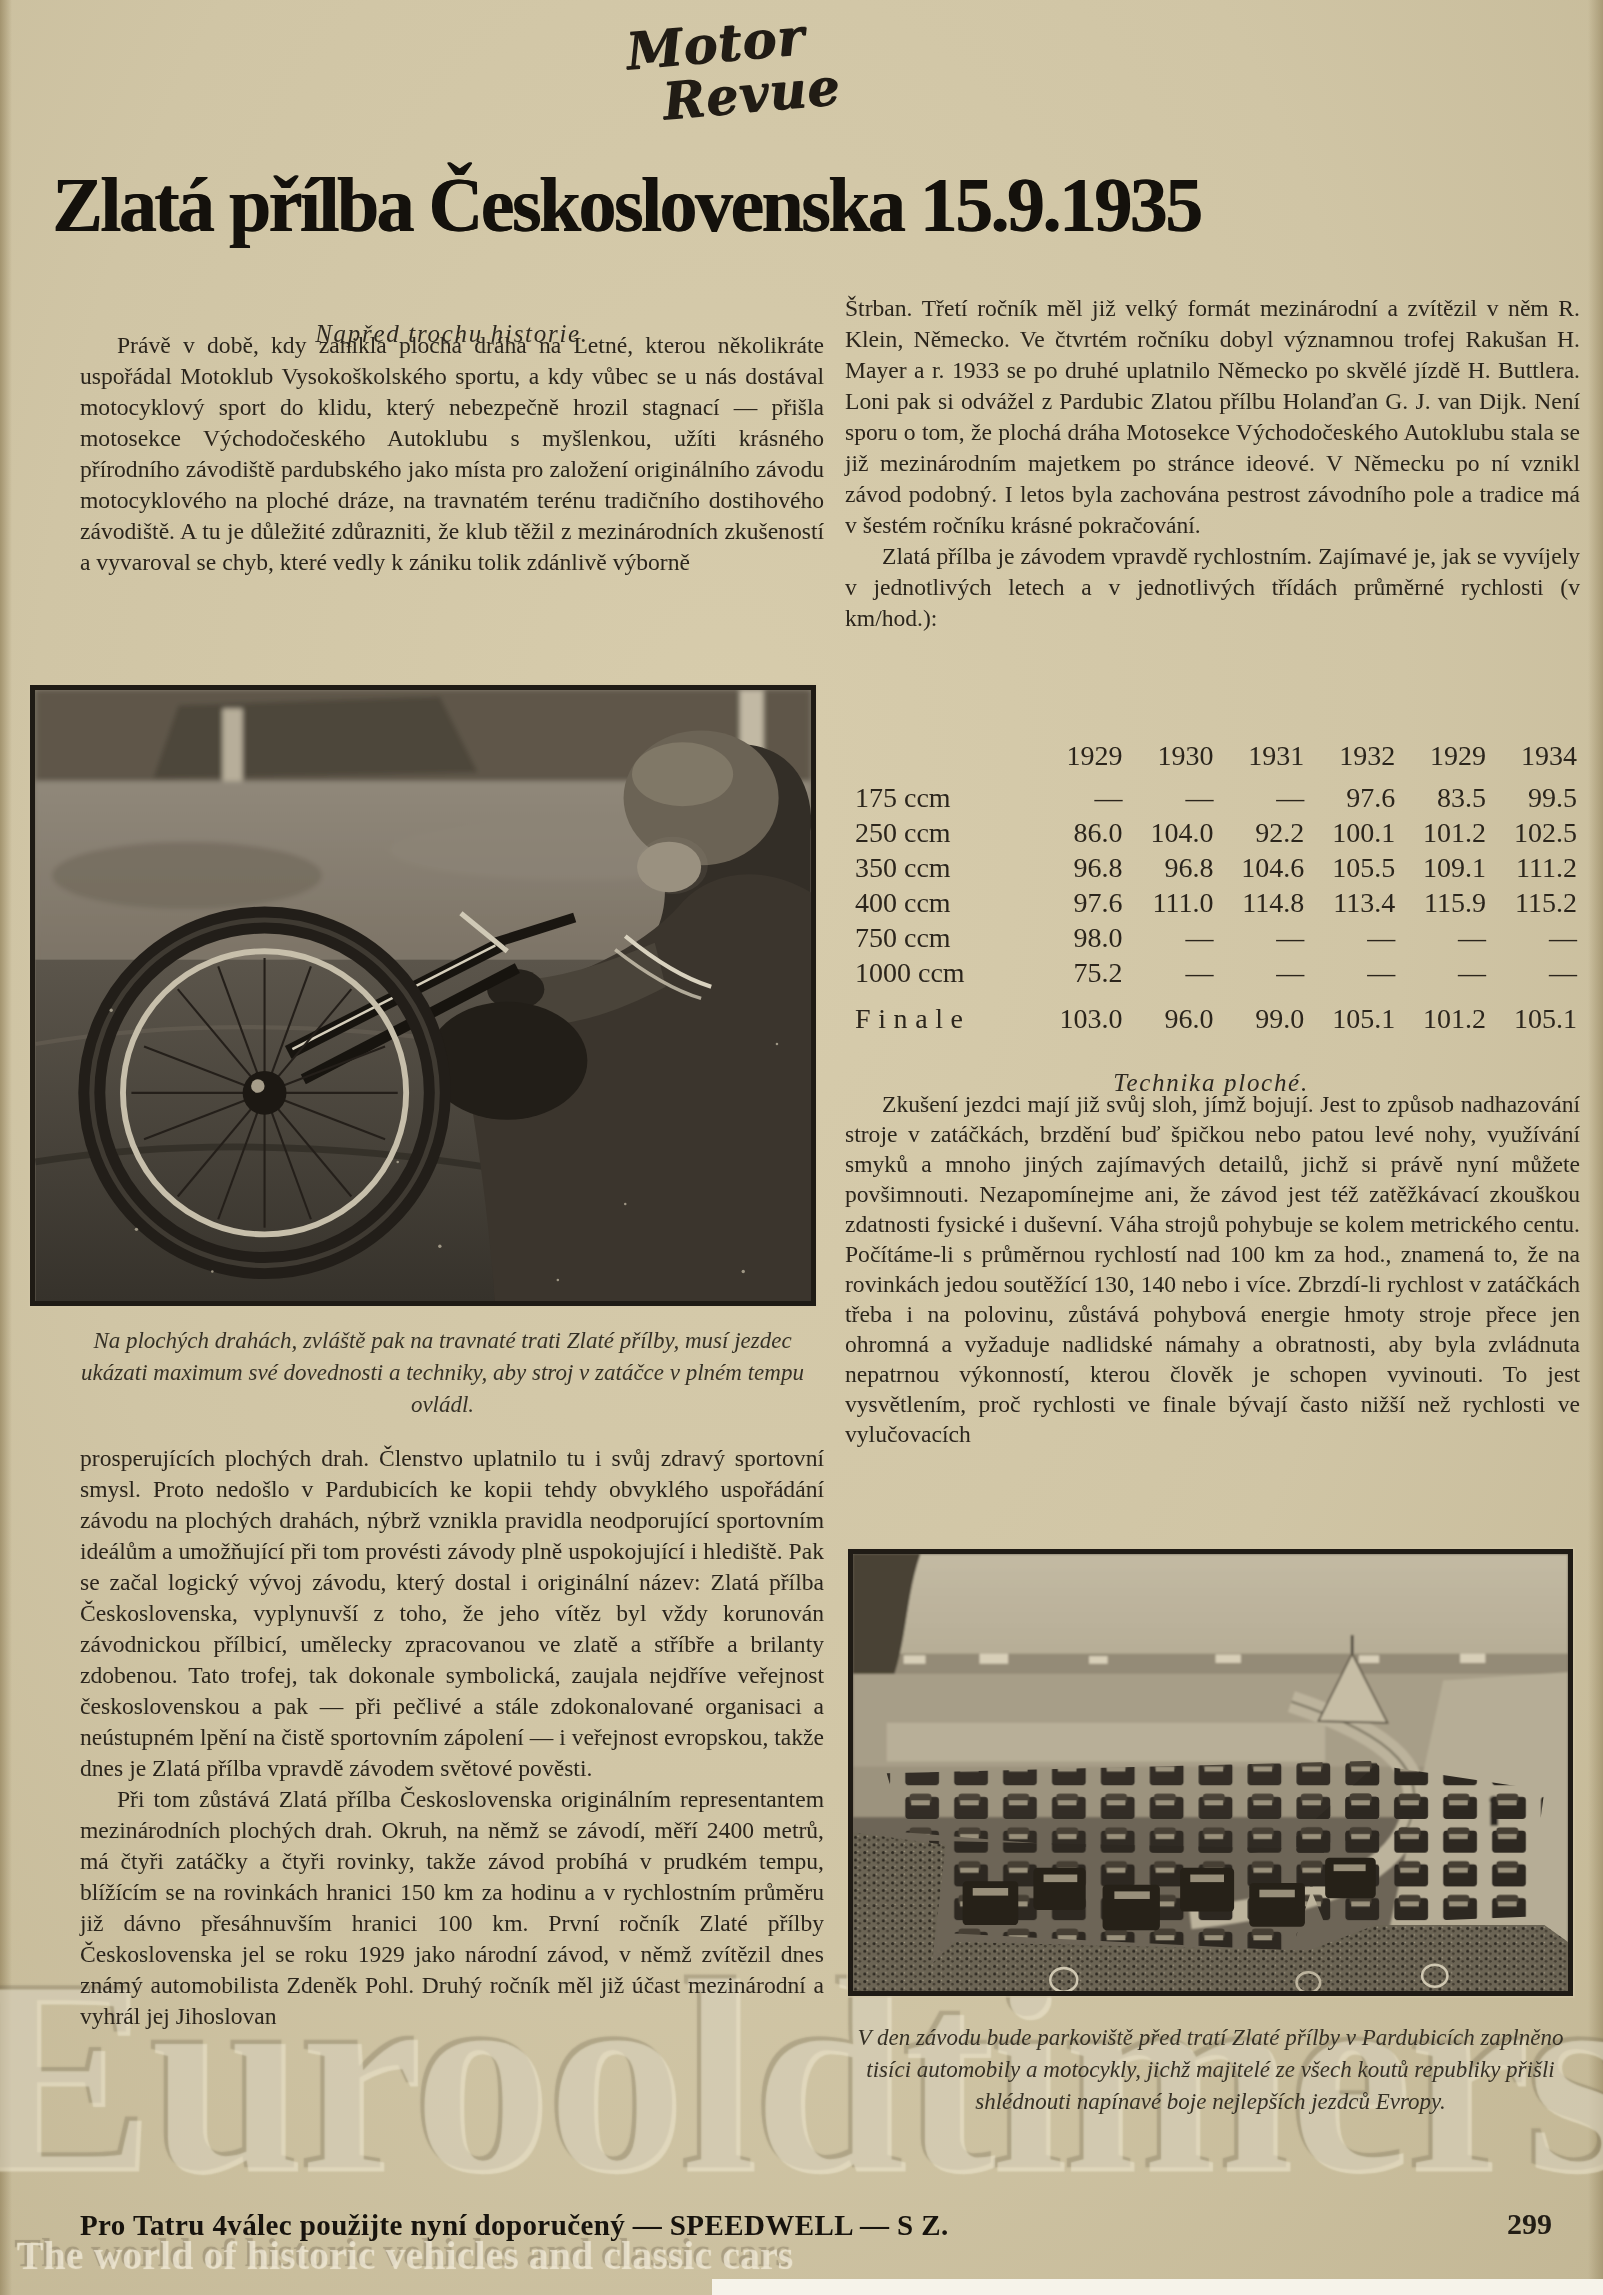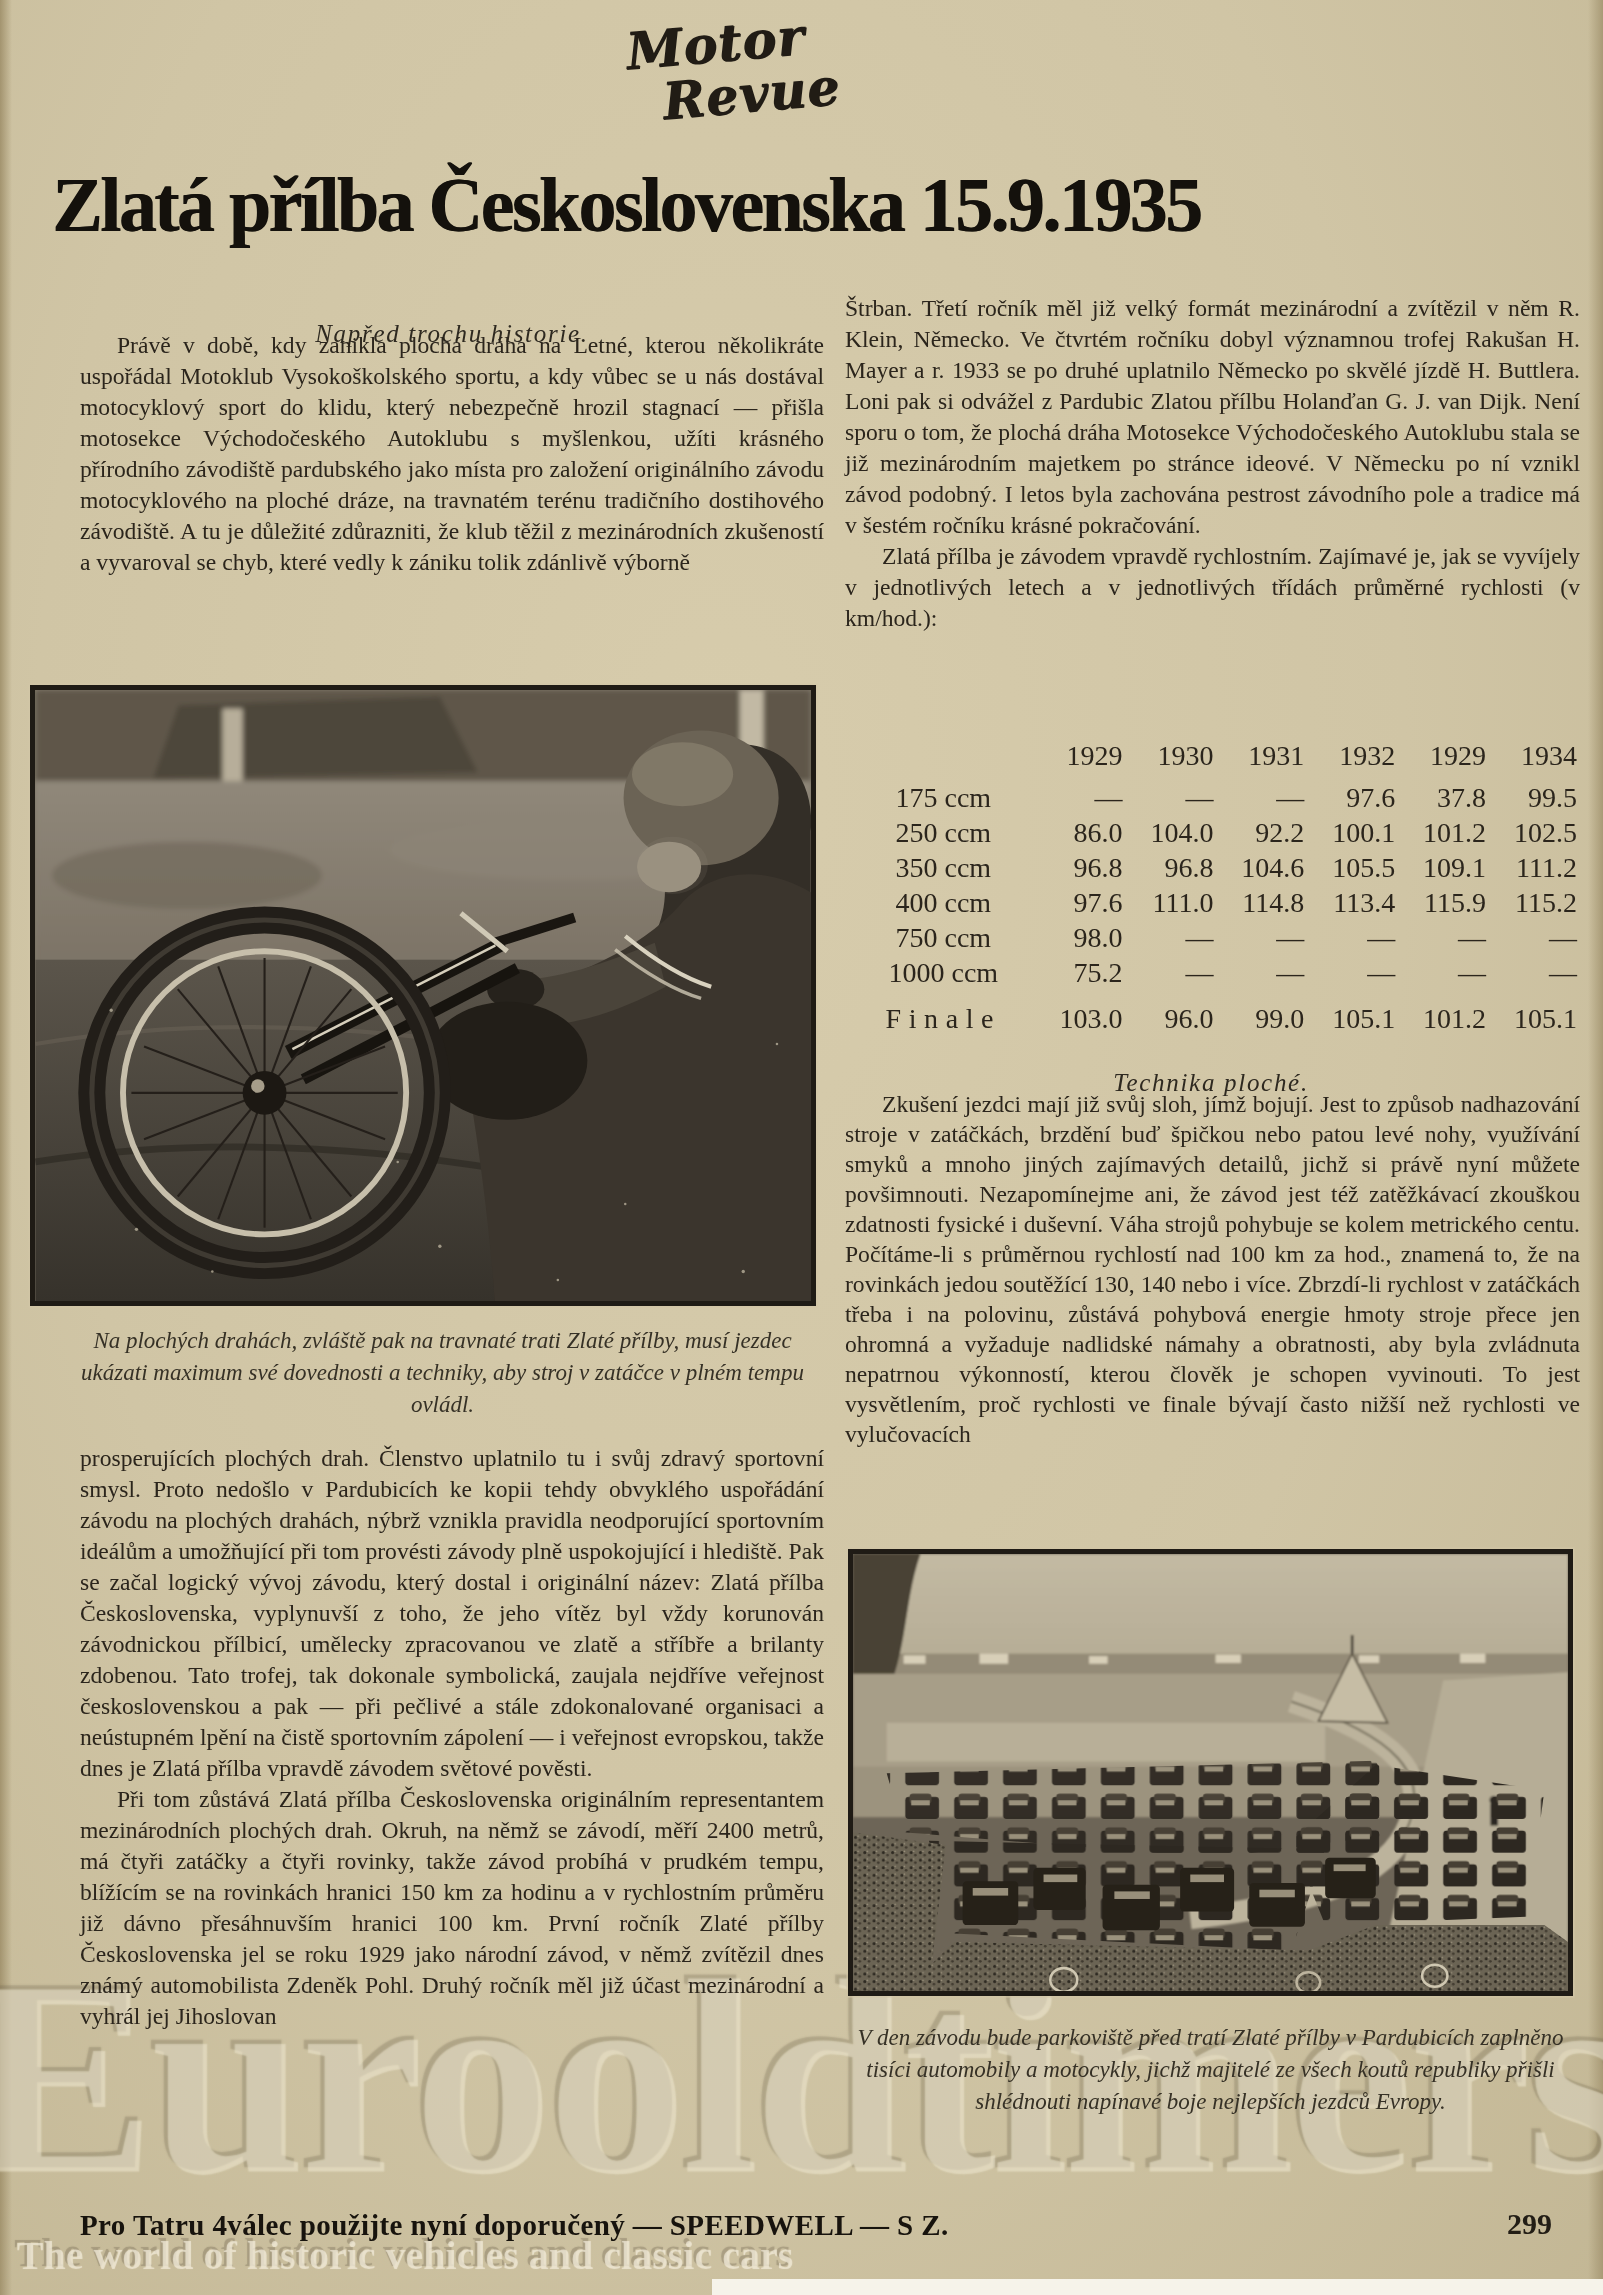--- a/index.html
+++ b/index.html
@@ -52,21 +52,21 @@
   .caption{position:absolute;text-align:center;font-style:italic;font-size:23px;line-height:32px;color:#363126;}
 
   
   .photo{position:absolute;border:5px solid #1f1b15;background:#6d6557;box-shadow:0 0 0 1.7px rgba(210,198,166,.6);}
   .photo svg{display:block;}
 
   
   .speed-table{position:absolute;left:845px;top:740px;width:732px;border-collapse:collapse;
     font-size:28px;color:#2b251c;}
   .speed-table th,.speed-table td{padding:0;height:35px;font-weight:normal;}
-  .speed-table td.lbl,.speed-table th.lbl{text-align:center;width:179px;padding-left:10px;margin-top:16px;}
+  .speed-table td.lbl,.speed-table th.lbl{text-align:left;width:179px;padding-left:10px;margin-top:16px;}
   .speed-table td.num,.speed-table th.num{text-align:right;width:92px;}
   .speed-table thead th{height:40px;vertical-align:top;}
   .speed-table tr.finale td{padding-top:11.8px;}
   .speed-table td.finale-lbl{letter-spacing:7.6px;}
 
   
   .footer-ad{position:absolute;left:80px;top:2209px;font-size:29px;font-weight:bold;color:#17130d;letter-spacing:0.4px;}
   .page-num{position:absolute;left:1507px;top:2207px;font-size:30px;color:#221d15;font-weight:bold;}
 </style>
 </head>
@@ -207,21 +207,21 @@
         <th class="num">1934</th>
       </tr>
     </thead>
     <tbody>
       <tr>
         <td class="lbl">175 ccm</td>
         <td class="num">—</td>
         <td class="num">—</td>
         <td class="num">—</td>
         <td class="num">97.6</td>
-        <td class="num">37.8</td>
+        <td class="num">83.5</td>
         <td class="num">99.5</td>
       </tr>
       <tr>
         <td class="lbl">250 ccm</td>
         <td class="num">86.0</td>
         <td class="num">104.0</td>
         <td class="num">92.2</td>
         <td class="num">100.1</td>
         <td class="num">101.2</td>
         <td class="num">102.5</td>

